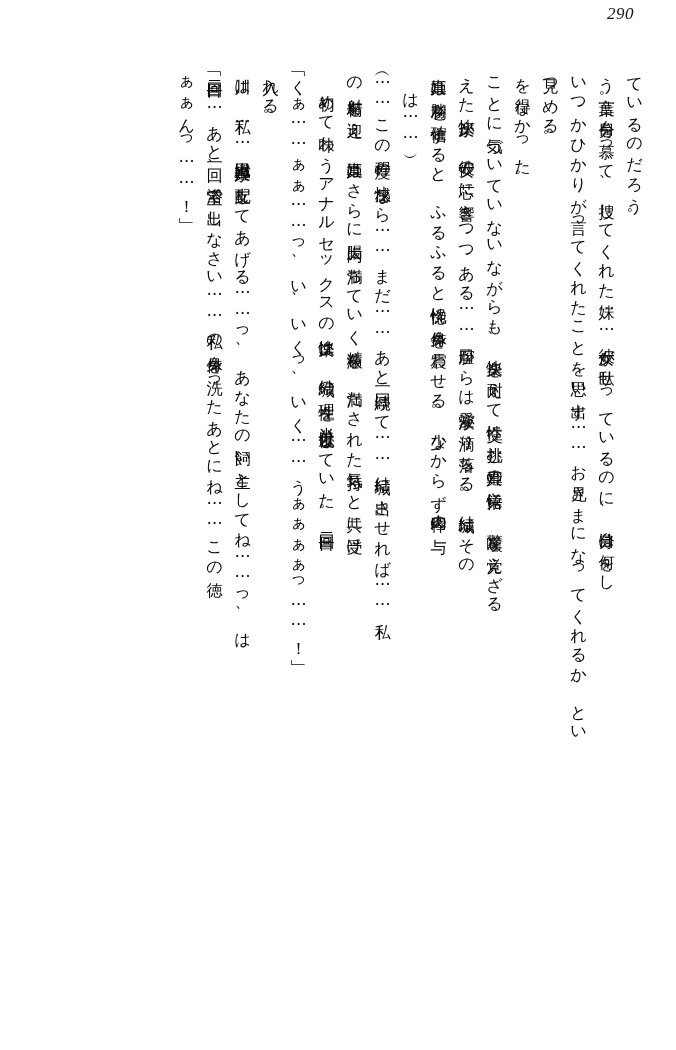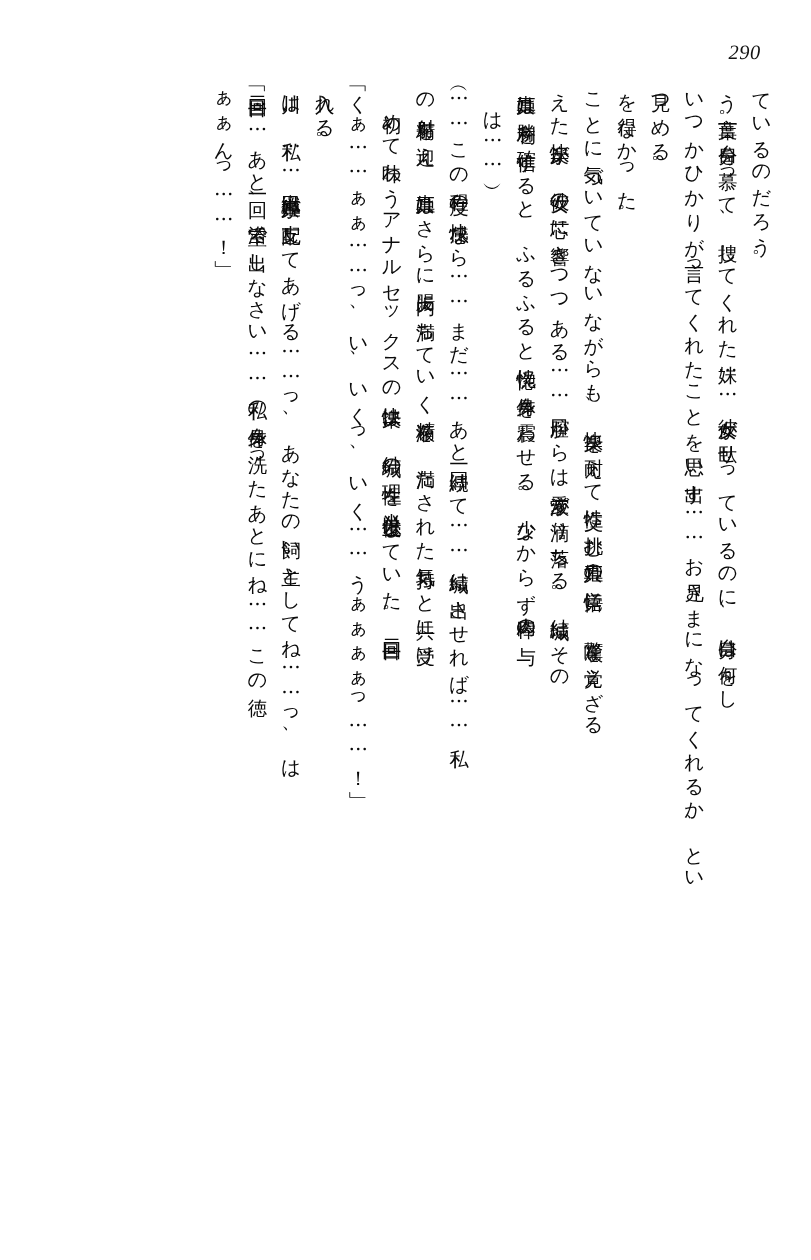--- a/index.html
+++ b/index.html
@@ -21,21 +21,21 @@
     left: 0;
     top: 0;
     width: 676px;
     height: 1050px;
     background: #ffffff;
   }
 
   
   .page-number {
     position: absolute;
-    top: 34px;
+    top: 4px;
     right: 42px;
     font-family: "Liberation Serif", "DejaVu Serif", serif;
     font-size: 17px;
     font-style: italic;
     letter-spacing: 0.5px;
     color: #111111;
   }
 
   
   .text-body {

